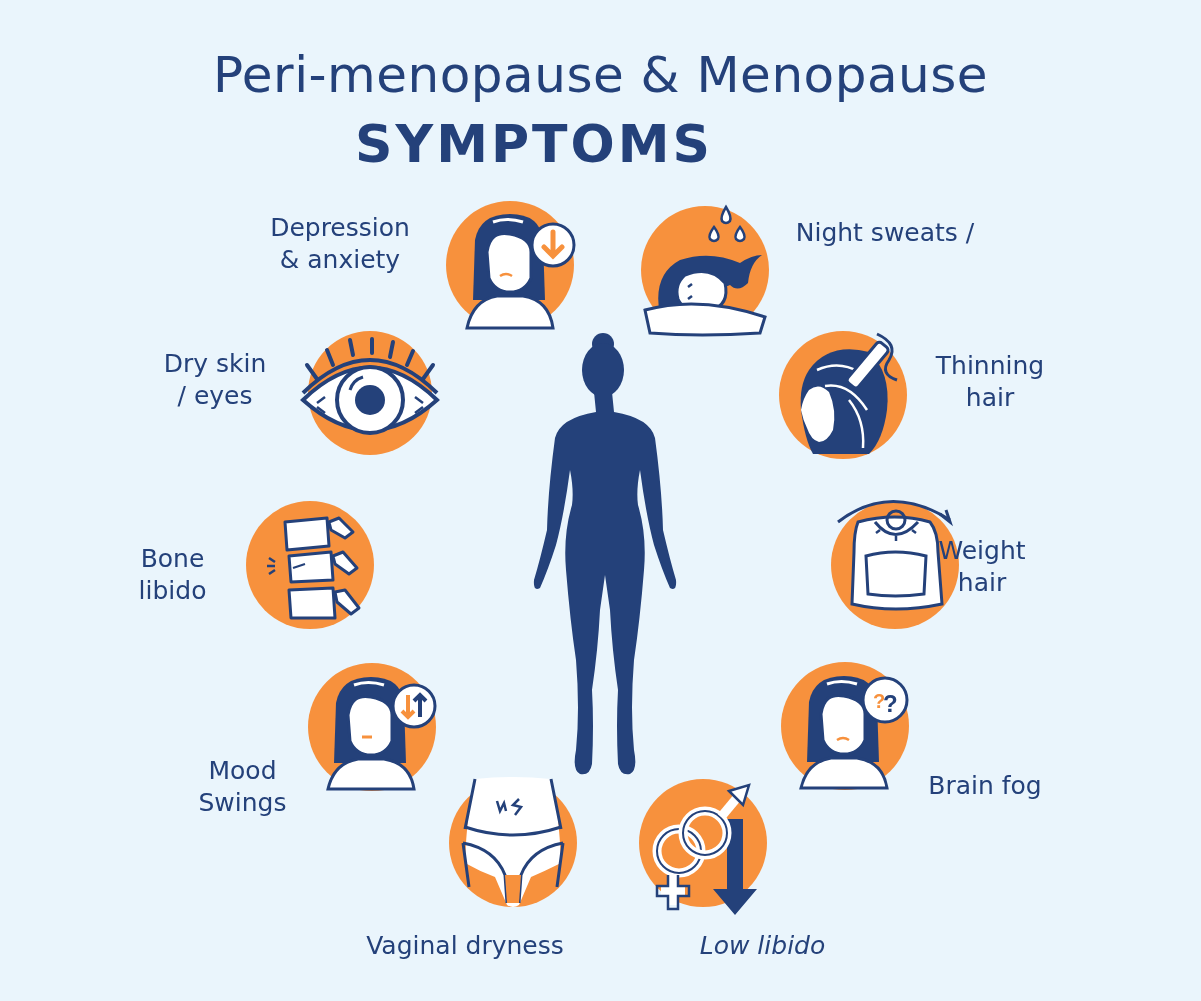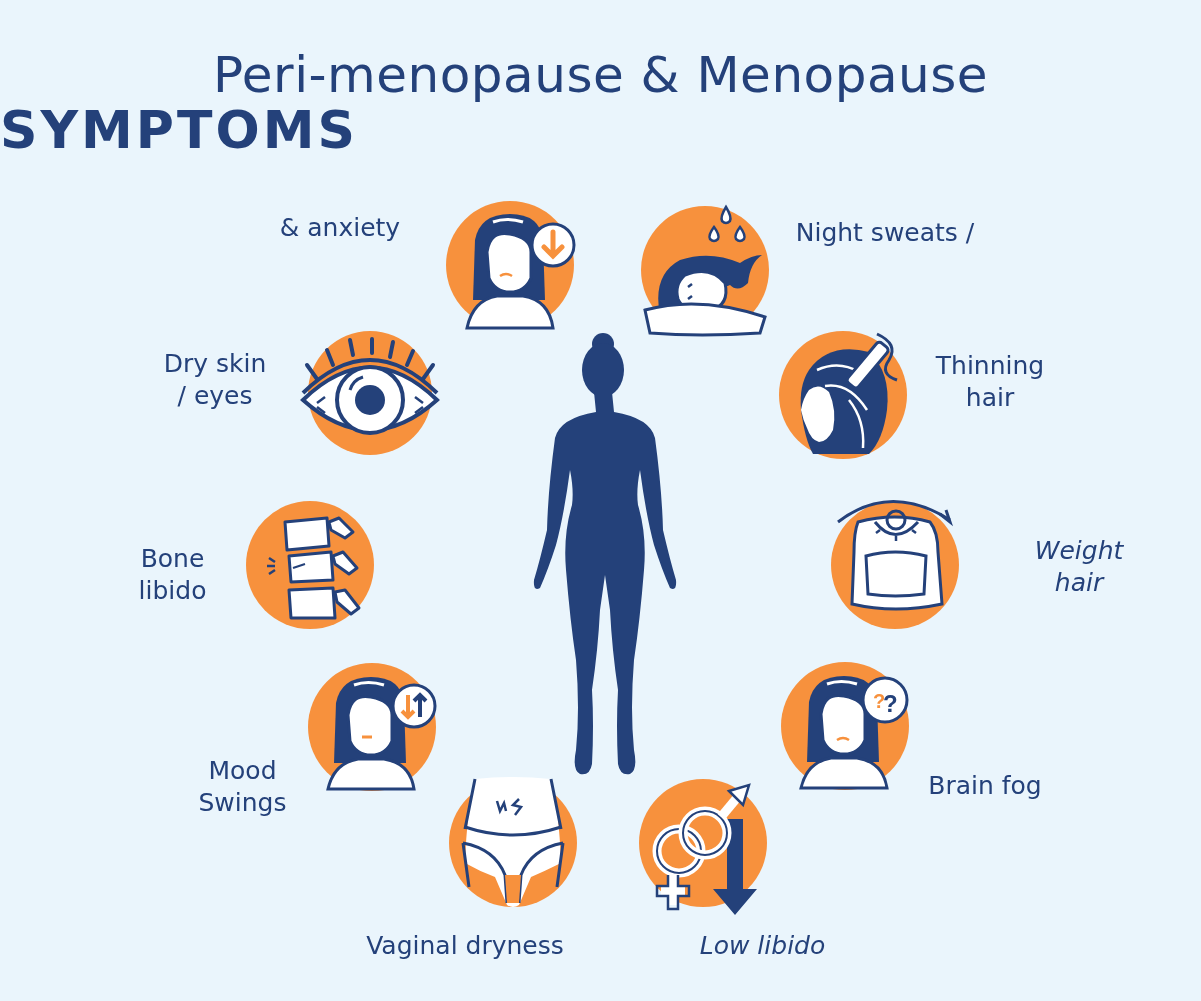--- a/index.html
+++ b/index.html
@@ -8,22 +8,22 @@
     background: #EAF5FC;
     font-family: "DejaVu Sans", "Liberation Sans", sans-serif;
     color: #24417A;
     position: relative;
   }
   .title {
     position: absolute; left: 0; width: 1201px; text-align: center;
     top: 46px; font-size: 50px; letter-spacing: 0.5px; font-weight: normal;
   }
   .subtitle {
-    position: absolute; left: 0; width: 1068px; 
-    top: 100px; font-size: 52px; font-weight: bold; letter-spacing: 3px;
+    position: absolute; left: 0; width: 1068px; text-align: center;
+    top: 114px; font-size: 52px; font-weight: bold; letter-spacing: 3px;
   }
   .label {
     position: absolute; font-size: 25px; line-height: 32px; text-align: center;
     white-space: nowrap;
   }
   .label span { display: block; }
   .icon { position: absolute; }
   svg { overflow: visible; }
 </style>
 </head>
@@ -34,20 +34,21 @@
 
 <svg class="icon" style="left:530px; top:330px;" width="150" height="450" viewBox="0 0 150 450">
   <g fill="#24417A">
     <ellipse cx="73" cy="14" rx="11" ry="11"></ellipse>
     <ellipse cx="73" cy="40" rx="21" ry="27"></ellipse>
     <path d="M64 62 L82 62 L84 82 Q120 88 125 108 Q132 160 133 200 Q140 230 146 250 Q147 262 140 258 Q132 240 124 215 Q116 185 110 140 Q106 160 108 175 Q117 205 114 240 Q110 290 104 330 Q100 380 104 420 Q108 440 100 444 Q90 446 88 434 Q86 395 88 360 Q82 320 80 280 L75 245 L70 280 Q68 320 62 360 Q64 395 62 434 Q60 446 50 444 Q42 440 46 420 Q50 380 46 330 Q40 290 36 240 Q33 205 42 175 Q44 160 40 140 Q34 185 26 215 Q18 240 10 258 Q3 262 4 250 Q10 230 17 200 Q18 160 25 108 Q30 88 66 82 Z"></path>
   </g>
 </svg>
 
 <div class="label" style="left:250px; top:212px; width:180px;">
+  <span>Depression</span>
   <span>&amp; anxiety</span>
 </div>
 <svg class="icon" style="left:445px; top:200px;" width="130" height="130" viewBox="0 0 130 130">
   <circle cx="65" cy="65" r="64" fill="#F7913D"></circle>
   <path d="M28 100 L30 40 Q35 14 65 14 Q95 14 98 40 L100 100 Z" fill="#24417A"></path>
   <path d="M42 52 Q45 30 65 34 Q86 38 86 52 L86 78 Q80 92 65 92 Q50 92 44 78 Z" fill="#fff" stroke="#24417A" stroke-width="3"></path>
   <path d="M55 76 Q61 72 67 76" stroke="#F7913D" stroke-width="2.5" fill="none"></path>
   <path d="M22 128 Q28 100 52 96 L78 96 Q104 100 108 128 Z" fill="#fff" stroke="#24417A" stroke-width="3"></path>
   <path d="M48 22 Q62 17 78 22" stroke="#fff" stroke-width="3" fill="none"></path>
   <circle cx="108" cy="45" r="21" fill="#fff" stroke="#24417A" stroke-width="3"></circle>
@@ -127,21 +128,21 @@
 <svg class="icon" style="left:830px; top:492px;" width="140" height="140" viewBox="0 0 140 140">
   <circle cx="65" cy="73" r="64" fill="#F7913D"></circle>
   <path d="M8 30 Q60 -10 120 28" stroke="#24417A" stroke-width="3" fill="none"></path>
   <path d="M110 22 L120 30 L116 18" stroke="#24417A" stroke-width="3" fill="none"></path>
   <path d="M28 30 Q65 20 100 30 Q108 40 108 60 L112 112 Q65 122 22 112 L24 60 Q24 40 28 30 Z" fill="#fff" stroke="#24417A" stroke-width="3"></path>
   <path d="M45 30 Q65 55 88 30" fill="none" stroke="#24417A" stroke-width="3"></path>
   <circle cx="66" cy="28" r="9" fill="none" stroke="#24417A" stroke-width="3"></circle>
   <path d="M50 38 l-4 3 M66 44 l0 5 M82 38 l4 3" stroke="#24417A" stroke-width="2.5"></path>
   <path d="M36 64 Q65 56 96 64 L94 102 Q65 106 38 102 Z" fill="#fff" stroke="#24417A" stroke-width="3"></path>
 </svg>
-<div class="label" style="left:1024px; top:535px; width:110px;font-style:italic;">
+<div class="label" style="left:927px; top:535px; width:110px;">
   <span>Weight</span>
   <span>hair</span>
 </div>
 
 <div class="label" style="left:185px; top:755px; width:115px;">
   <span>Mood</span>
   <span>Swings</span>
 </div>
 <svg class="icon" style="left:308px; top:663px;" width="130" height="130" viewBox="0 0 130 130">
   <circle cx="64" cy="64" r="64" fill="#F7913D"></circle>

